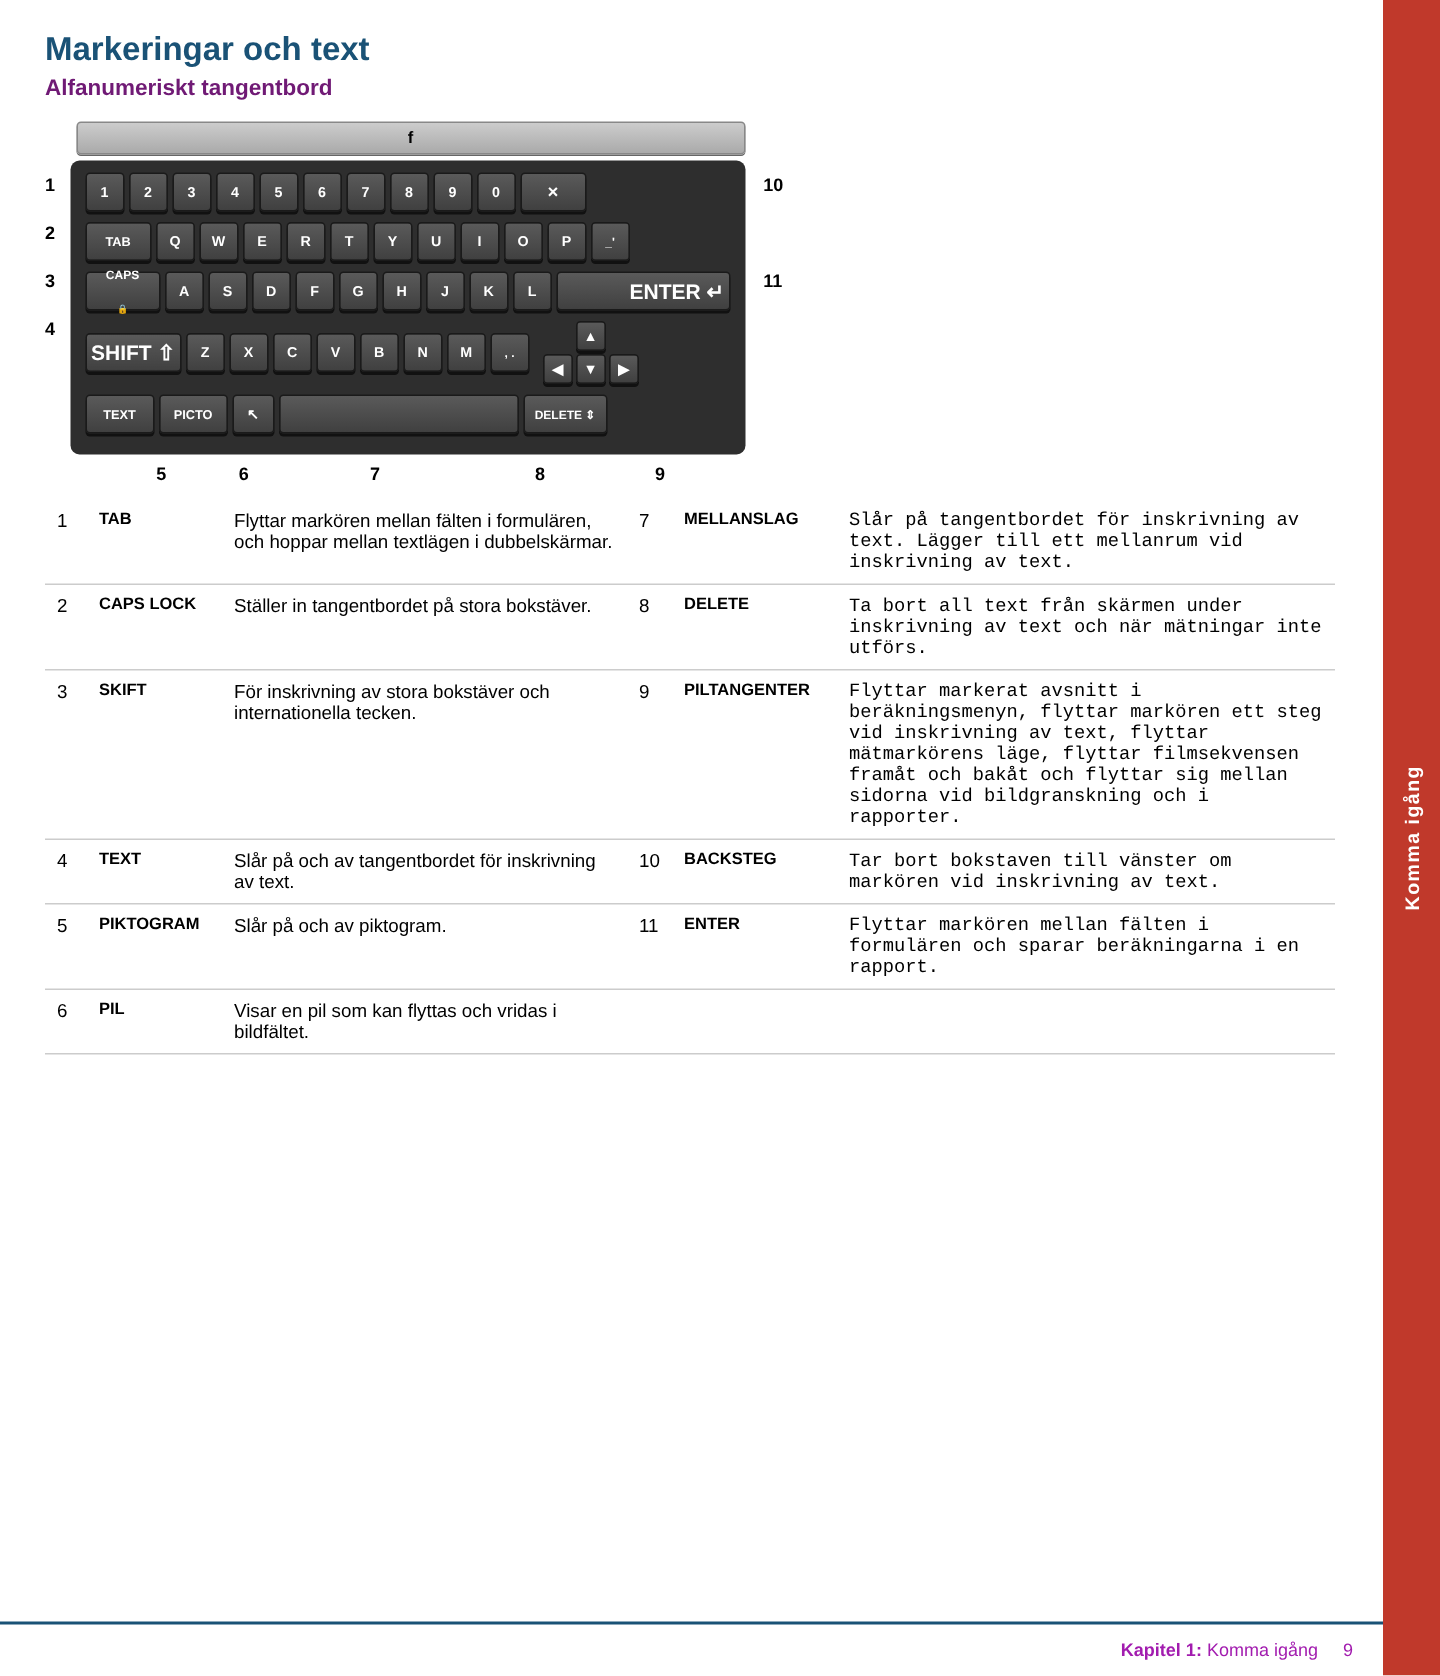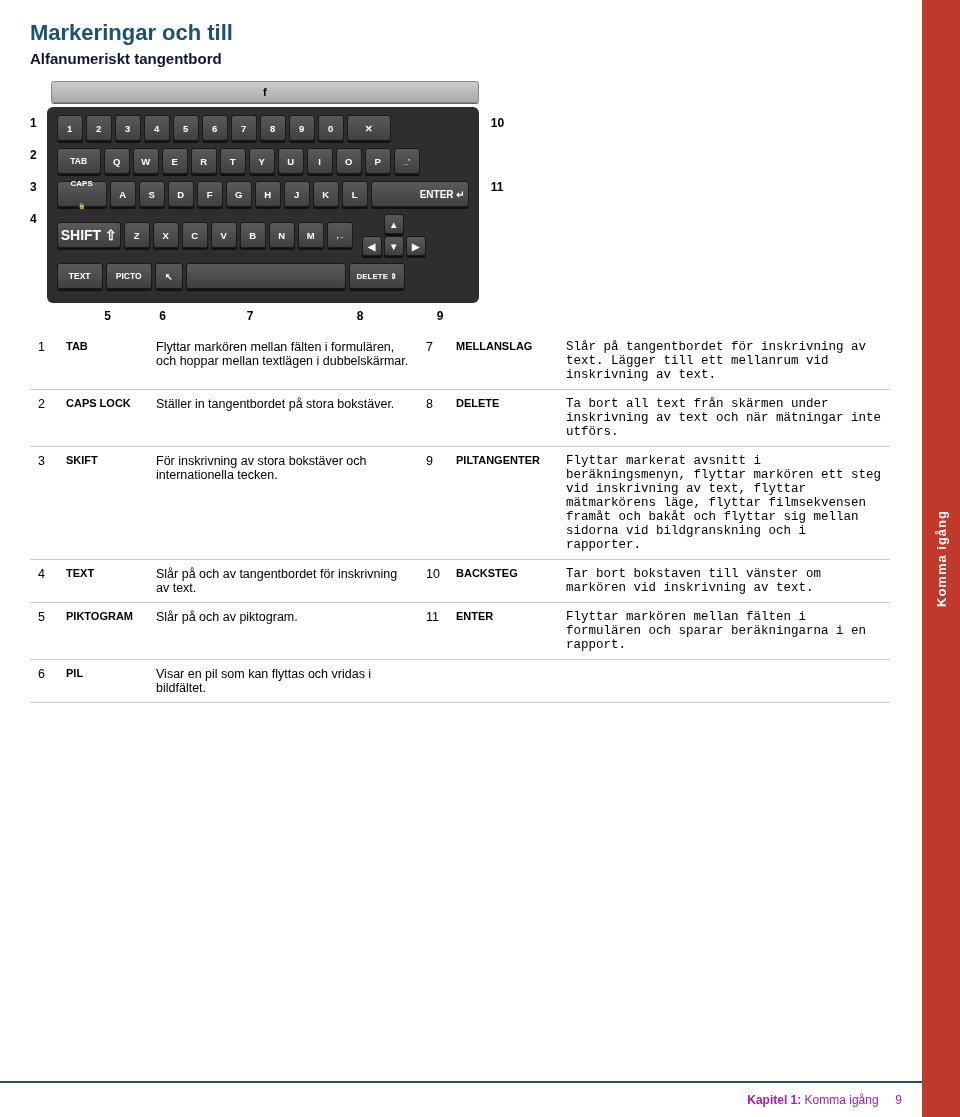--- a/index.html
+++ b/index.html
@@ -22,21 +22,21 @@
     h1.page-title {
       font-size: 22px;
       font-weight: bold;
       color: #1a5276;
       margin-bottom: 4px;
     }
 
     h2.section-title {
       font-size: 15px;
       font-weight: bold;
-      color: #0f172a;
+      color: #701a75;
       margin-bottom: 14px;
     }
 
     .key-row {
       display: flex;
       align-items: center;
       margin-bottom: 4px;
       gap: 3px;
     }
 
@@ -262,21 +262,21 @@
   </style>
 </head>
 <body>
 
 <div class="side-tab">
   <span class="side-tab-text">Komma igång</span>
 </div>
 
 <div class="main-content">
 
-  <h1 class="page-title">Markeringar och till</h1>
+  <h1 class="page-title">Markeringar och text</h1>
   <h2 class="section-title">Alfanumeriskt tangentbord</h2>
 
   <div class="keyboard-annotations">
     <div style="display:flex; align-items:flex-start; gap:6px;">
 
       <div class="left-numbers">
         <div class="left-num">1</div>
         <div class="left-num">2</div>
         <div class="left-num">3</div>
         <div class="left-num">4</div>
@@ -325,21 +325,21 @@
             </div>
             <div class="key2">A</div>
             <div class="key2">S</div>
             <div class="key2">D</div>
             <div class="key2">F</div>
             <div class="key2">G</div>
             <div class="key2">H</div>
             <div class="key2">J</div>
             <div class="key2">K</div>
             <div class="key2">L</div>
-            <div class="key2 enter-key" style="font-size:10px;padding-left:48px;">ENTER ↵</div>
+            <div class="key2 enter-key" style="font-size:14px;padding-left:48px;">ENTER ↵</div>
           </div>
 
           <div class="key-row">
             <div class="key2 shift-key" style="font-size:14px;">SHIFT ⇧</div>
             <div class="key2">Z</div>
             <div class="key2">X</div>
             <div class="key2">C</div>
             <div class="key2">V</div>
             <div class="key2">B</div>
             <div class="key2">N</div>

